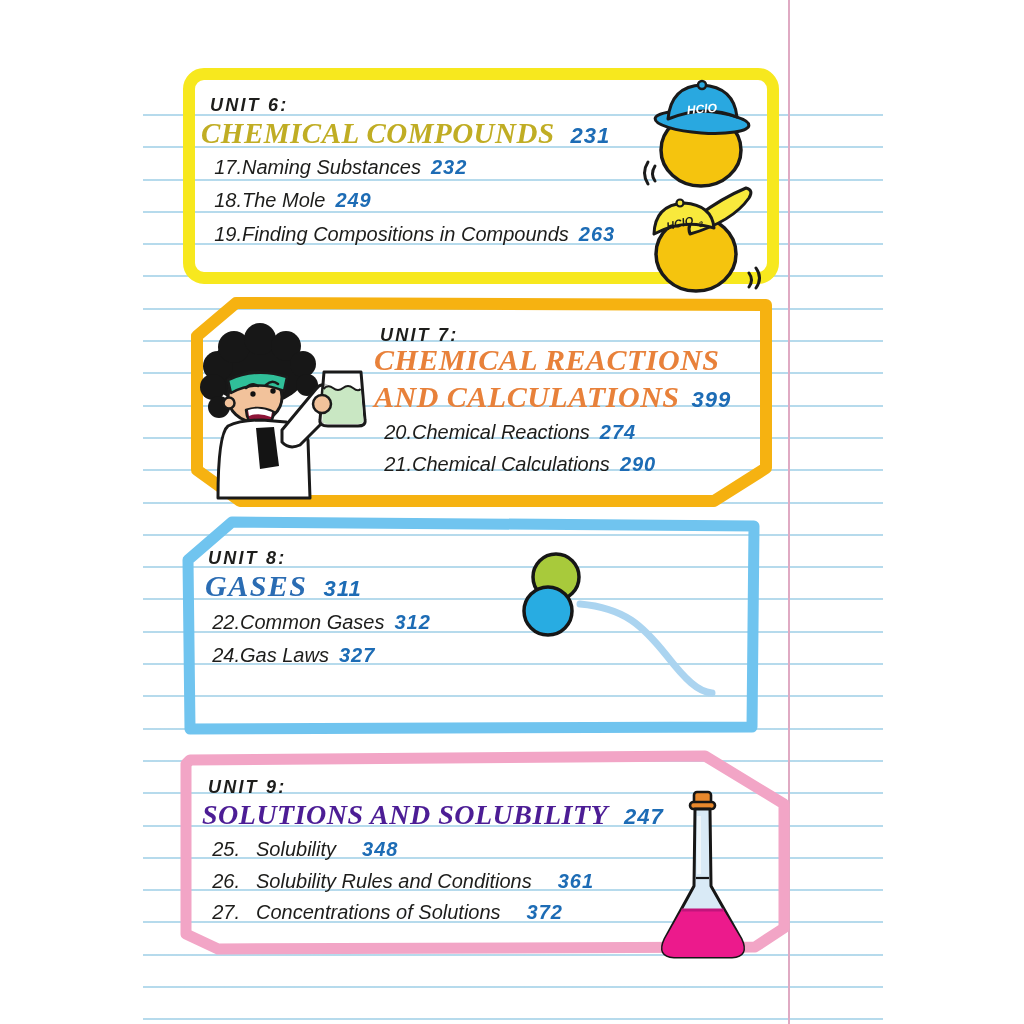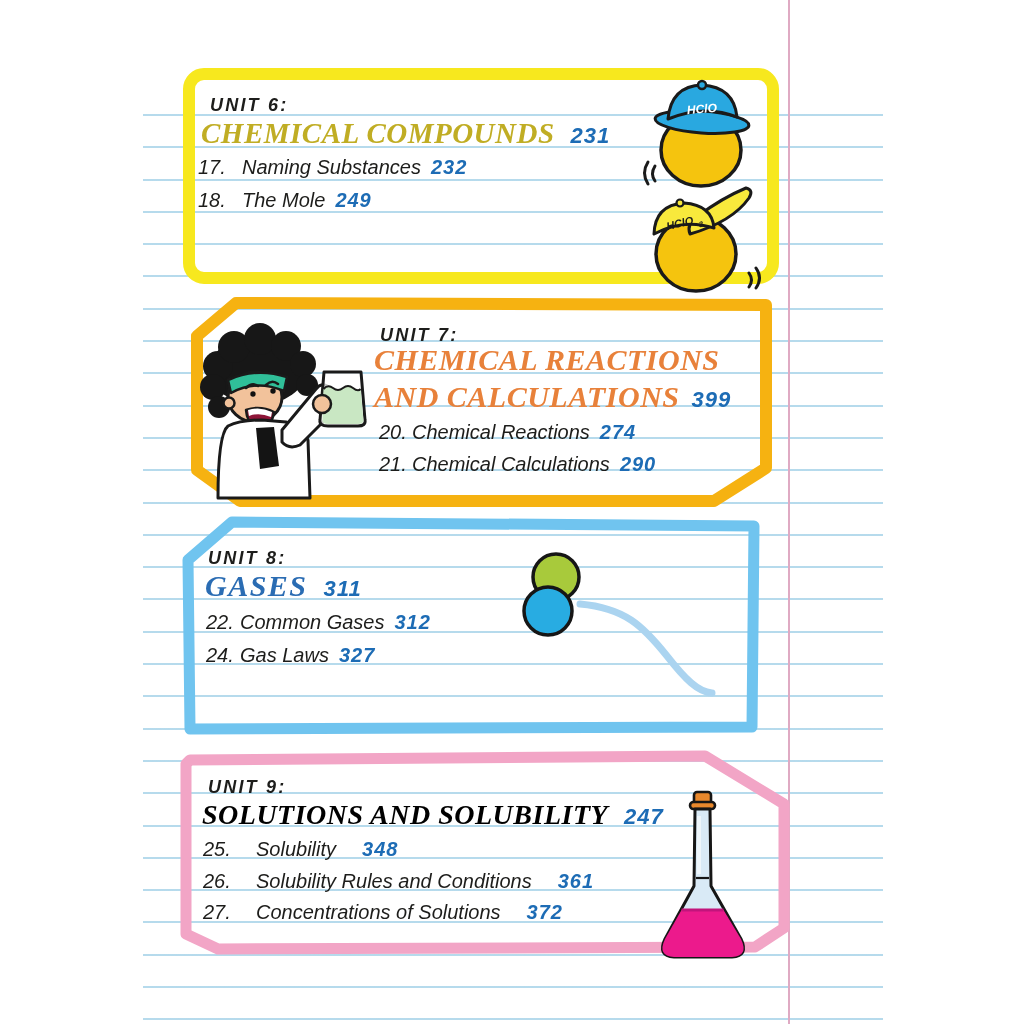--- a/index.html
+++ b/index.html
@@ -18,29 +18,29 @@
     position:absolute;font-weight:800;font-size:18px;letter-spacing:2.2px;color:#1d1d1b;
     white-space:nowrap;
   }
   .title-row{position:absolute;line-height:32px;}
   .unit-title{
     font-family:"Liberation Serif",serif;font-weight:700;letter-spacing:.5px;white-space:pre-wrap;
   }
   .u6-title{font-size:29px;color:#c0ad24;}
   .u7-title{font-size:30px;color:#e8813a;}
   .u8-title{font-size:30px;color:#2a6cb3;letter-spacing:1.5px;}
-  .u9-title{font-size:28px;color:#000000;}
+  .u9-title{font-size:28px;color:#4c1d95;}
   .page-num{font-weight:700;color:#1d6cb5;letter-spacing:1px;}
   .title-page{font-size:22px;margin-left:16px;}
   .items{position:absolute;}
   .toc-item{display:flex;align-items:baseline;font-size:20px;height:33.4px;white-space:nowrap;}
   .items-u7 .toc-item{height:32px;}
   .items-u8 .toc-item{height:32.5px;}
   .items-u9 .toc-item{height:31.5px;gap:16px;}
-  .toc-item .num{width:44px;flex:none;}
+  .toc-item .num{width:44px;flex:none;text-align:right;}
   .items-u7 .toc-item .num{width:33px;}
   .items-u8 .toc-item .num{width:34px;}
   .items-u9 .toc-item .num{width:37px;}
   .toc-item .pg{margin-left:10px;font-size:20px;}
 </style>
 </head>
 <body>
 
 <div class="canvas">
 
@@ -60,20 +60,25 @@
   <div class="items" style="left:198px;top:156px">
     <div class="toc-item">
       <span class="num">17.</span>
       <span>Naming Substances</span>
       <span class="pg page-num">232</span>
     </div>
     <div class="toc-item">
       <span class="num">18.</span>
       <span>The Mole</span>
       <span class="pg page-num">249</span>
+    </div>
+    <div class="toc-item">
+      <span class="num">19.</span>
+      <span>Finding Compositions in Compounds</span>
+      <span class="pg page-num">263</span>
     </div>
   </div>
 
   <svg class="box-svg" style="left:640px;top:72px" width="148" height="226" viewBox="0 0 148 226">
 
     <ellipse cx="61" cy="78" rx="40" ry="36" fill="#f5c40e" stroke="#1a1a1a" stroke-width="3.5"></ellipse>
     <ellipse cx="62" cy="50" rx="47" ry="11" fill="#29a8e0" stroke="#1a1a1a" stroke-width="3" transform="rotate(4 62 50)"></ellipse>
     <path d="M28,47 Q31,14 62,13 Q94,15 97,45 Q65,32 28,47 Z" fill="#29a8e0" stroke="#1a1a1a" stroke-width="3" stroke-linejoin="round"></path>
     <circle cx="62" cy="13" r="4" fill="#29a8e0" stroke="#1a1a1a" stroke-width="2.5"></circle>
     <text x="62" y="41" text-anchor="middle" font-size="12" font-weight="bold" fill="#ffffff" transform="rotate(-5 62 38)">HClO</text>

